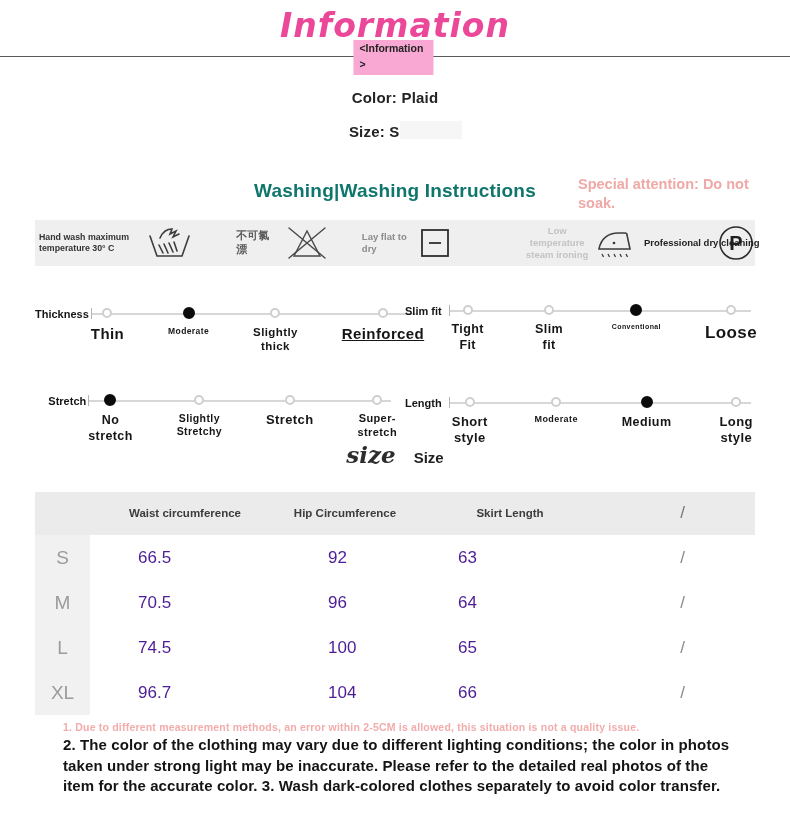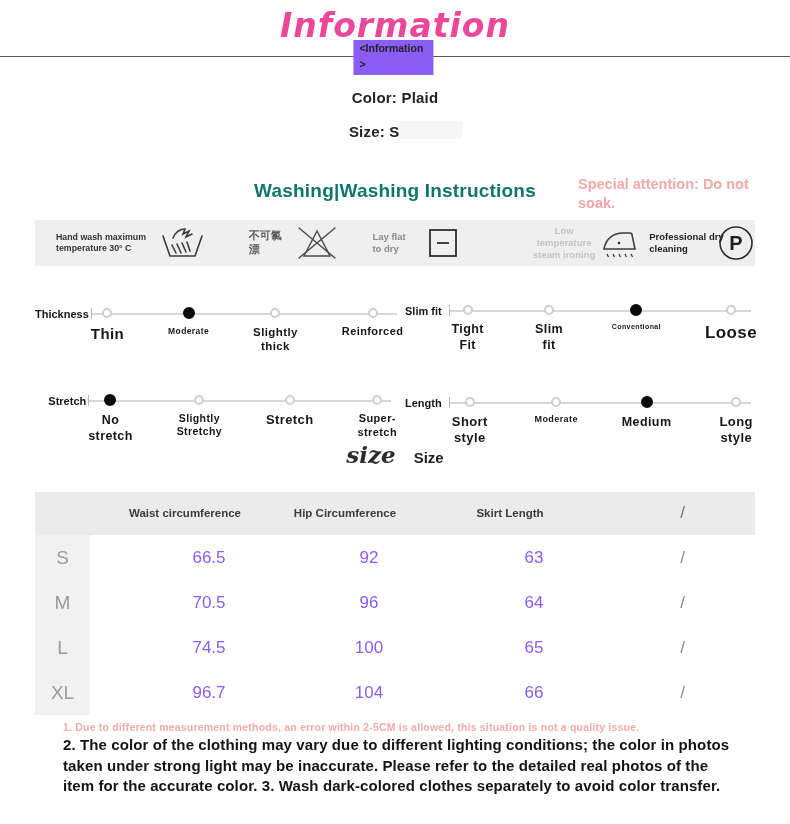--- a/index.html
+++ b/index.html
@@ -6,41 +6,41 @@
   html,body { background:#fff; }
   body { font-family:"Liberation Sans", sans-serif; color:#1c1c1c; }
   .page { position:relative; width:790px; height:824px; background:#fff; overflow:hidden; }
 
   
   .title { position:absolute; top:6px; left:0; width:100%; text-align:center;
            font-family:"DejaVu Sans", sans-serif; font-style:italic; font-weight:bold;
            font-size:33px; color:#ec4899; letter-spacing:1px; }
   .subtitle-rule { position:absolute; top:56px; left:0; width:100%; height:1px; background:#5a5a5a; }
   .subtitle-box { position:absolute; top:40px; left:50%; transform:translateX(-52%);
-                  background:#8b5cf6; padding:1px 10px 2px 6px; z-index:2;
+                  background:#f9a8d4; padding:1px 10px 2px 6px; z-index:2;
                   font-size:10.5px; font-weight:bold; color:#222; line-height:1.5; white-space:pre-line; }
 
   
   .color-line { position:absolute; top:89px; left:0; width:100%; text-align:center;
                 font-size:15px; font-weight:bold; color:#232323; letter-spacing:.2px; }
   .size-line  { position:absolute; top:123px; left:0; width:100%; text-align:center;
                 font-size:15px; font-weight:bold; color:#232323; letter-spacing:.2px; }
   .artifact   { position:absolute; background:#f6f6f6; }
 
   
   .wash-heading { position:absolute; top:180px; left:0; width:100%; text-align:center;
                   font-size:19px; font-weight:bold; color:#0f766e; letter-spacing:.2px; }
   .special { position:absolute; top:175px; left:578px; width:182px;
              color:#efa9a7; font-size:14.5px; font-weight:bold; line-height:1.3; }
 
   
   .wash-bar { position:absolute; top:220px; left:35px; width:720px; height:46px;
               background:#efefef; display:flex; align-items:center; }
   .wash-bar .wtxt { font-weight:bold; line-height:1.25; }
-  .w-handwash-txt { width:100px; margin-left:21px; font-size:8.8px; color:#333; }
+  .w-handwash-txt { width:100px; margin-left:4px; font-size:8.8px; color:#333; }
   .w-ico { flex:0 0 auto; display:flex; align-items:center; justify-content:center; }
   .w-nobleach-txt { font-size:11px; color:#5a5a5a; margin-left:44px; font-weight:normal; }
   .w-layflat-txt { font-size:9.5px; color:#8b8b8b; margin-left:34px; width:46px; }
   .w-lowtemp-txt { font-size:9.5px; color:#c3c3c3; margin-left:71px; width:70px;text-align:center; }
   .w-dryclean-txt { font-size:9.5px; color:#222; margin-left:8px; width:118px; position:relative; z-index:1; }
   .p-circle { margin-left:-44px; position:relative; z-index:0; }
   svg .ln { stroke:#3d3d3d; stroke-width:1.6; fill:none; stroke-linecap:round; }
   svg .lngray { stroke:#4a4a4a; stroke-width:1.4; fill:none; stroke-linecap:round; }
 
   
@@ -54,21 +54,21 @@
   .track::before { content:""; position:absolute; left:0; right:6px; top:10px; height:2px; background:#d7d7d7; }
   .track::after  { content:""; position:absolute; left:0; top:5px; width:1px; height:11px; background:#b5b5b5; }
   .opt { flex:1; display:flex; flex-direction:column; align-items:center; position:relative; }
   .marker { width:10px; height:10px; border-radius:50%; background:#fff; border:2px solid #cfcfcf;
             margin-top:5px; position:relative; z-index:1; }
   .marker.filled { background:#0b0b0b; border-color:#0b0b0b; width:12px; height:12px; margin-top:4px; }
   .opt-label { margin-top:7px; font-weight:bold; color:#161616; text-align:center; line-height:1.25; letter-spacing:.4px; }
   .scale-0 .opt:nth-child(1) .opt-label{font-size:15px;}
   .scale-0 .opt:nth-child(2) .opt-label{font-size:8.5px;}
   .scale-0 .opt:nth-child(3) .opt-label{font-size:11.5px; max-width:64px;}
-  .scale-0 .opt:nth-child(4) .opt-label{font-size:11px;}
+  .scale-0 .opt:nth-child(4) .opt-label{font-size:15px;text-decoration:underline;}
   .scale-1 .opt:nth-child(1) .opt-label{font-size:12.5px; max-width:48px;}
   .scale-1 .opt:nth-child(2) .opt-label{font-size:12.5px;}
   .scale-1 .opt:nth-child(3) .opt-label{font-size:7px;}
   .scale-1 .opt:nth-child(4) .opt-label{font-size:17px;}
   .scale-2 .opt:nth-child(1) .opt-label{font-size:12.5px; max-width:58px;}
   .scale-2 .opt:nth-child(2) .opt-label{font-size:10.5px; max-width:60px;}
   .scale-2 .opt:nth-child(3) .opt-label{font-size:13px;}
   .scale-2 .opt:nth-child(4) .opt-label{font-size:11px;}
   .scale-3 .opt:nth-child(1) .opt-label{font-size:13px; max-width:48px;}
   .scale-3 .opt:nth-child(2) .opt-label{font-size:9px;}
@@ -83,21 +83,21 @@
   .size-word { font-size:15px; font-weight:bold; color:#222; }
 
   
   .size-table { position:absolute; top:492px; left:35px; width:720px; }
   .t-row { display:grid; grid-template-columns:55px 190px 130px 200px 145px; align-items:center; }
   .t-head { background:#ebebeb; height:43px; }
   .t-head .t-cell { font-size:11.5px; font-weight:bold; color:#3c3c3c; text-align:center; line-height:1.3; }
   .t-body-row { height:45px; background:#fff; }
   .t-size-cell { background:#f1f1f1; height:100%; display:flex; align-items:center; justify-content:center;
                  font-size:19px; color:#9b9b9b; font-weight:normal; }
-  .t-val { text-align:center; font-size:17px; color:#8b5cf6;padding-left:48px; }
+  .t-val { text-align:left; font-size:17px; color:#4c1d95;padding-left:48px; }
   .t-slash { text-align:center; font-size:17px; color:#8a8a8a; }
   .t-head .t-slash-h { font-size:17px; color:#777; font-weight:normal; }
 
   
   .note1 { position:absolute; top:721px; left:63px; width:670px;
            color:#f2acac; font-size:10.5px; font-weight:bold; letter-spacing:.2px; }
   .note2 { position:absolute; top:735px; left:63px; width:670px;
            color:#141414; font-size:15px; font-weight:bold; line-height:1.37; letter-spacing:.1px; }
 </style>
 </head>

